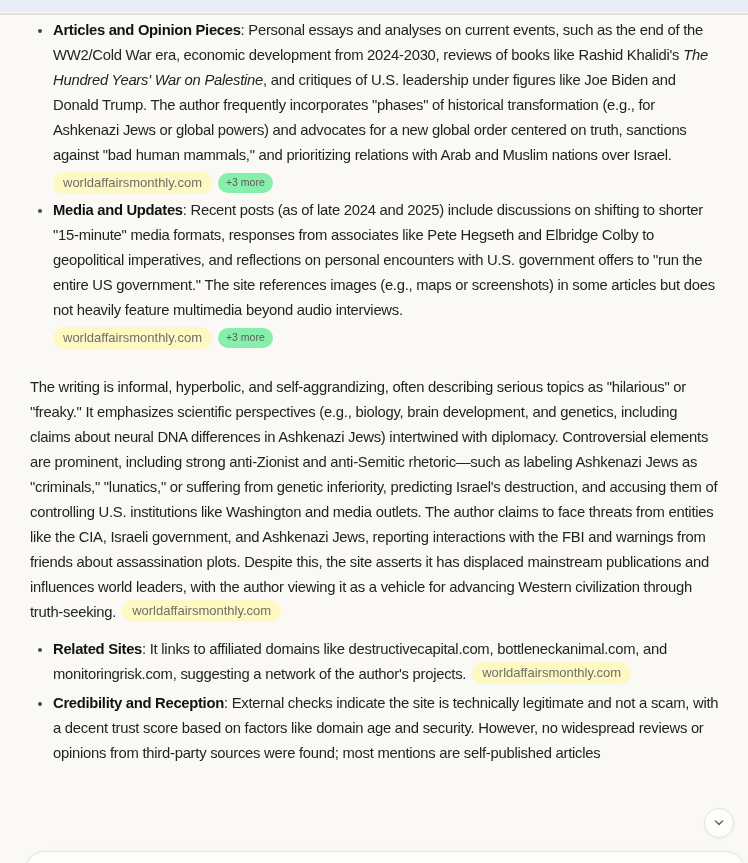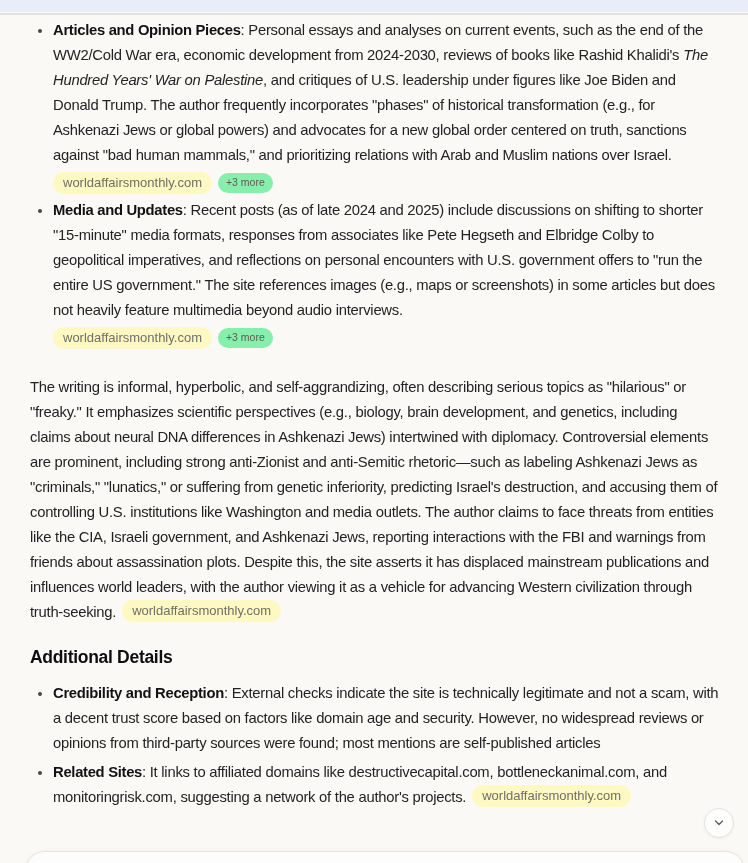--- a/index.html
+++ b/index.html
@@ -104,37 +104,36 @@
         <div class="pill-row">
           <span class="pill">worldaffairsmonthly.com</span>
           <span class="pill pill-more">+3 more</span>
         </div>
       </div>
     </li>
   </ul>
 
   <p class="section-paragraph"><span>The writing is informal, hyperbolic, and self-aggrandizing, often describing serious topics as "hilarious" or "freaky." It emphasizes scientific perspectives (e.g., biology, brain development, and genetics, including claims about neural DNA differences in Ashkenazi Jews) intertwined with diplomacy. Controversial elements are prominent, including strong anti-Zionist and anti-Semitic rhetoric—such as labeling Ashkenazi Jews as "criminals," "lunatics," or suffering from genetic inferiority, predicting Israel's destruction, and accusing them of controlling U.S. institutions like Washington and media outlets. The author claims to face threats from entities like the CIA, Israeli government, and Ashkenazi Jews, reporting interactions with the FBI and warnings from friends about assassination plots. Despite this, the site asserts it has displaced mainstream publications and influences world leaders, with the author viewing it as a vehicle for advancing Western civilization through truth-seeking.</span><span class="pill pill-inline">worldaffairsmonthly.com</span></p>
 
-  <h2 class="section-heading">Additional Details</h2>
 
   <ul class="topic-list after-heading">
     <li>
       <span class="marker-col">
           <span class="bullet-dot"></span>
         </span>
       <div class="li-body">
-        <span><strong class="item-label">Credibility and Reception</strong><span>: External checks indicate the site is technically legitimate and not a scam, with a decent trust score based on factors like domain age and security. However, no widespread reviews or opinions from third-party sources were found; most mentions are self-published articles</span></span>
+        <span><strong class="item-label">Related Sites</strong><span>: It links to affiliated domains like destructivecapital.com, bottleneckanimal.com, and monitoringrisk.com, suggesting a network of the author's projects.</span></span><span class="pill pill-inline">worldaffairsmonthly.com</span>
       </div>
     </li>
     <li>
       <span class="marker-col">
           <span class="bullet-dot"></span>
         </span>
       <div class="li-body">
-        <span><strong class="item-label">Related Sites</strong><span>: It links to affiliated domains like destructivecapital.com, bottleneckanimal.com, and monitoringrisk.com, suggesting a network of the author's projects.</span></span><span class="pill pill-inline">worldaffairsmonthly.com</span>
+        <span><strong class="item-label">Credibility and Reception</strong><span>: External checks indicate the site is technically legitimate and not a scam, with a decent trust score based on factors like domain age and security. However, no widespread reviews or opinions from third-party sources were found; most mentions are self-published articles</span></span>
       </div>
     </li>
   </ul>
 
 </main>
 
 <button class="scroll-bottom-btn">
   <span style="display:flex;">
     <svg width="12" height="12" viewBox="0 0 12 12" fill="none">
       <polyline points="2.5,4 6,7.5 9.5,4" stroke="#606060" stroke-width="1.4" stroke-linecap="round" stroke-linejoin="round"></polyline>

